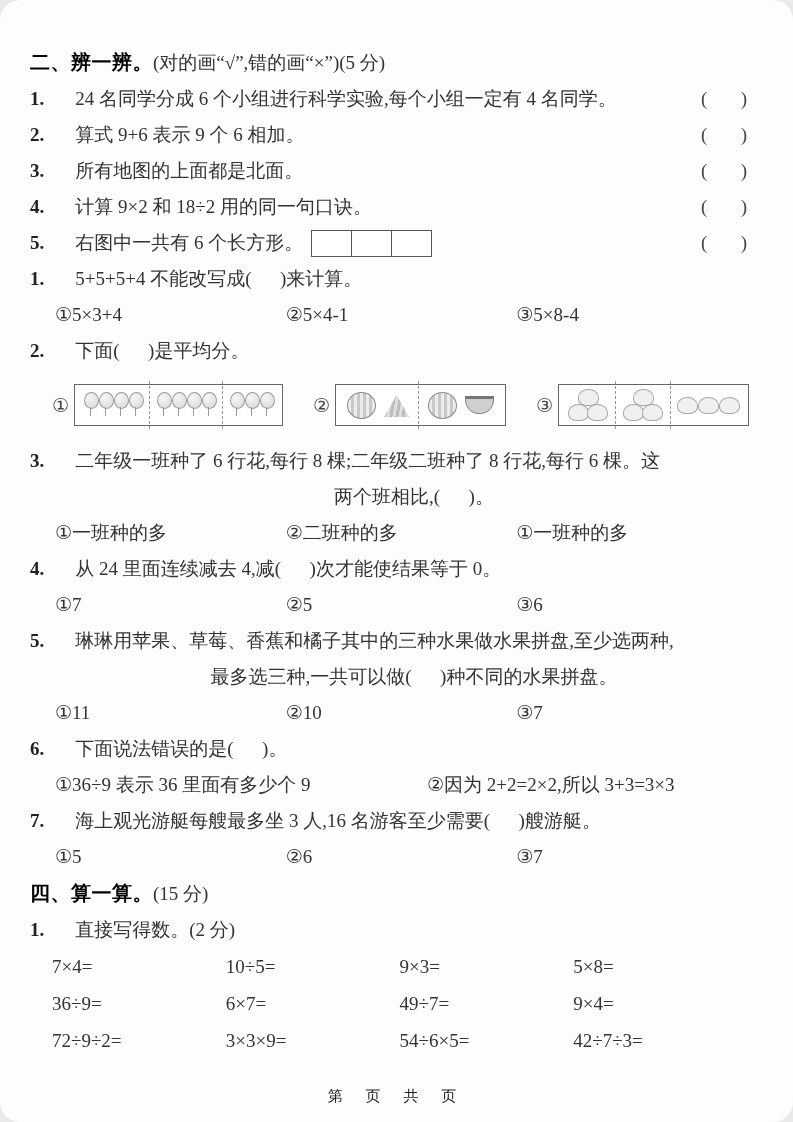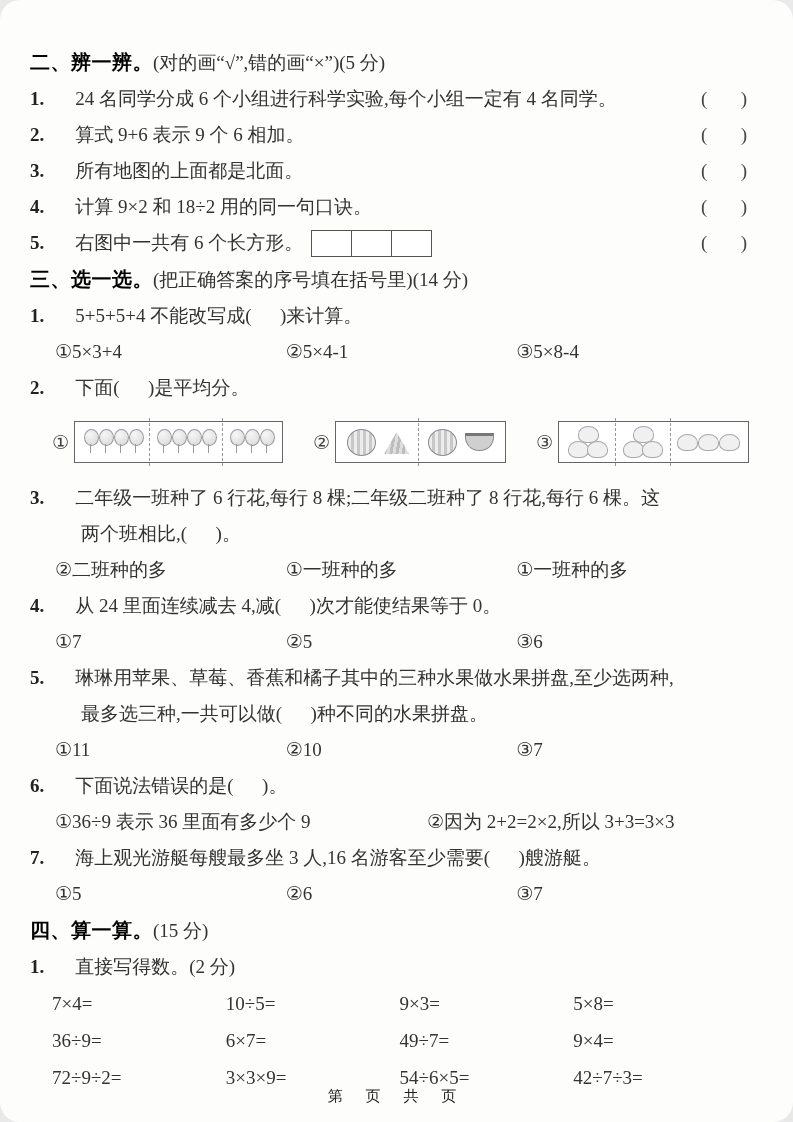--- a/index.html
+++ b/index.html
@@ -16,21 +16,21 @@
     border-radius:20px;
   }
   .line{line-height:36px;white-space:pre-wrap;}
   .heading{font-weight:bold;color:#111;}
   .h-bold{font-weight:bold;font-size:20px;color:#000;letter-spacing:.5px;}
   .h-rest{font-weight:normal;font-size:19px;color:#333;}
   .tf{display:flex;align-items:center;}
   .num{font-weight:bold;color:#222;margin-right:5px;flex:none;}
   .txt{white-space:pre-wrap;margin-left:26px;}
   .bracket{margin-left:auto;white-space:pre;flex:none;color:#444;}
-  .cont{padding-left:25px;}
+  .cont{padding-left:25px;text-align:center;}
   .opts{display:grid;grid-template-columns:repeat(3,1fr);padding-left:25px;}
   .opts-q6{display:grid;grid-template-columns:372px 1fr;padding-left:25px;}
   .opt{white-space:pre-wrap;}
   
   .rect-fig{display:inline-flex;border:1.6px solid #555;height:25px;vertical-align:-7px;margin-left:8px;background:#fff;}
   .rect-fig .cell{width:39px;}
   .rect-fig .cell + .cell{border-left:1.6px solid #555;}
   
   .pic-row{display:flex;align-items:center;gap:30px;padding:8px 0 10px 22px;height:56px;}
   .pic-box-wrap{display:inline-flex;align-items:center;gap:5px;}
@@ -87,21 +87,20 @@
     <span class="txt">计算 9×2 和 18÷2 用的同一句口诀。</span>
     <span class="bracket">(       )</span>
   </div>
   <div class="line tf">
     <span class="num">5.</span>
     <span class="txt">右图中一共有 6 个长方形。</span>
     <span class="rect-fig"><span class="cell"></span><span class="cell"></span><span class="cell"></span></span>
     <span class="bracket">(       )</span>
   </div>
 
-  <div class="line heading"><span class="h-bold">三、选一选。</span><span class="h-rest">(把正确答案的序号填在括号里)(14 分)</span></div>
 
   <div class="line tf">
     <span class="num">1.</span>
     <span class="txt">5+5+5+4 不能改写成(      )来计算。</span>
   </div>
   <div class="line opts">
     <span class="opt">①5×3+4</span>
     <span class="opt">②5×4-1</span>
     <span class="opt">③5×8-4</span>
   </div>
@@ -168,22 +167,22 @@
         </div>
       </div>
     </div>
 
   <div class="line tf">
     <span class="num">3.</span>
     <span class="txt">二年级一班种了 6 行花,每行 8 棵;二年级二班种了 8 行花,每行 6 棵。这</span>
   </div>
   <div class="line cont txt">两个班相比,(      )。</div>
   <div class="line opts">
+    <span class="opt">①一班种的多</span>
     <span class="opt">②二班种的多</span>
-    <span class="opt">①一班种的多</span>
     <span class="opt">①一班种的多</span>
   </div>
 
   <div class="line tf">
     <span class="num">4.</span>
     <span class="txt">从 24 里面连续减去 4,减(      )次才能使结果等于 0。</span>
   </div>
   <div class="line opts">
     <span class="opt">①7</span>
     <span class="opt">②5</span>

